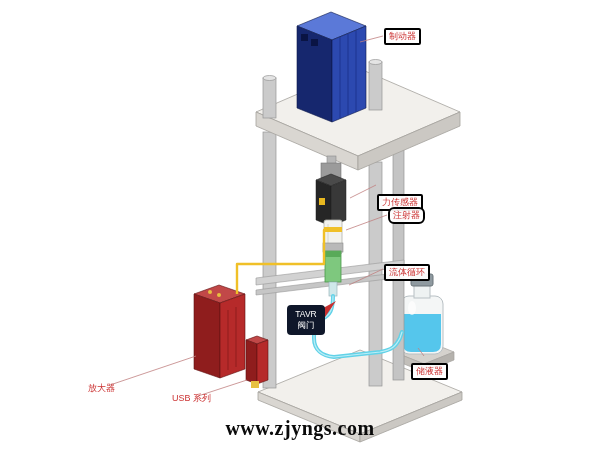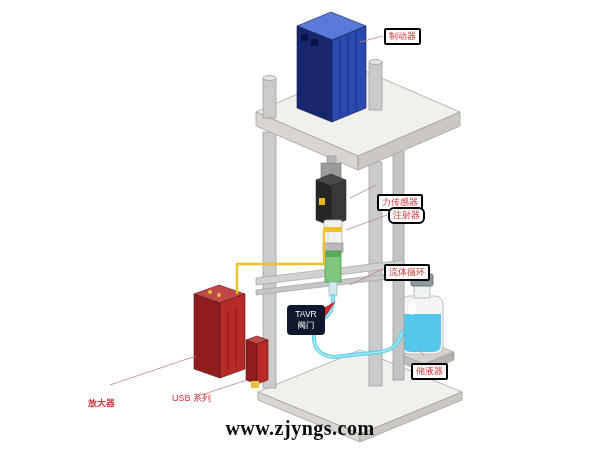--- a/index.html
+++ b/index.html
@@ -155,18 +155,18 @@
 
   <div class="tag" style="left:384px; top:264px;">流体循环</div>
 
   <div class="tag" style="left:411px; top:363px;">储液器</div>
 
   <div class="callout">
     <span>TAVR</span>
     <span>阀门</span>
   </div>
 
-  <div class="tag plain" style="left:88px; top:398px;font-weight:bold;">放大器</div>
+  <div class="tag plain" style="left:88px; top:383px;">放大器</div>
 
   <div class="tag plain" style="left:172px; top:393px;">USB 系列</div>
 
   <div class="watermark">www.zjyngs.com</div>
 </div>
 
 </body></html>

